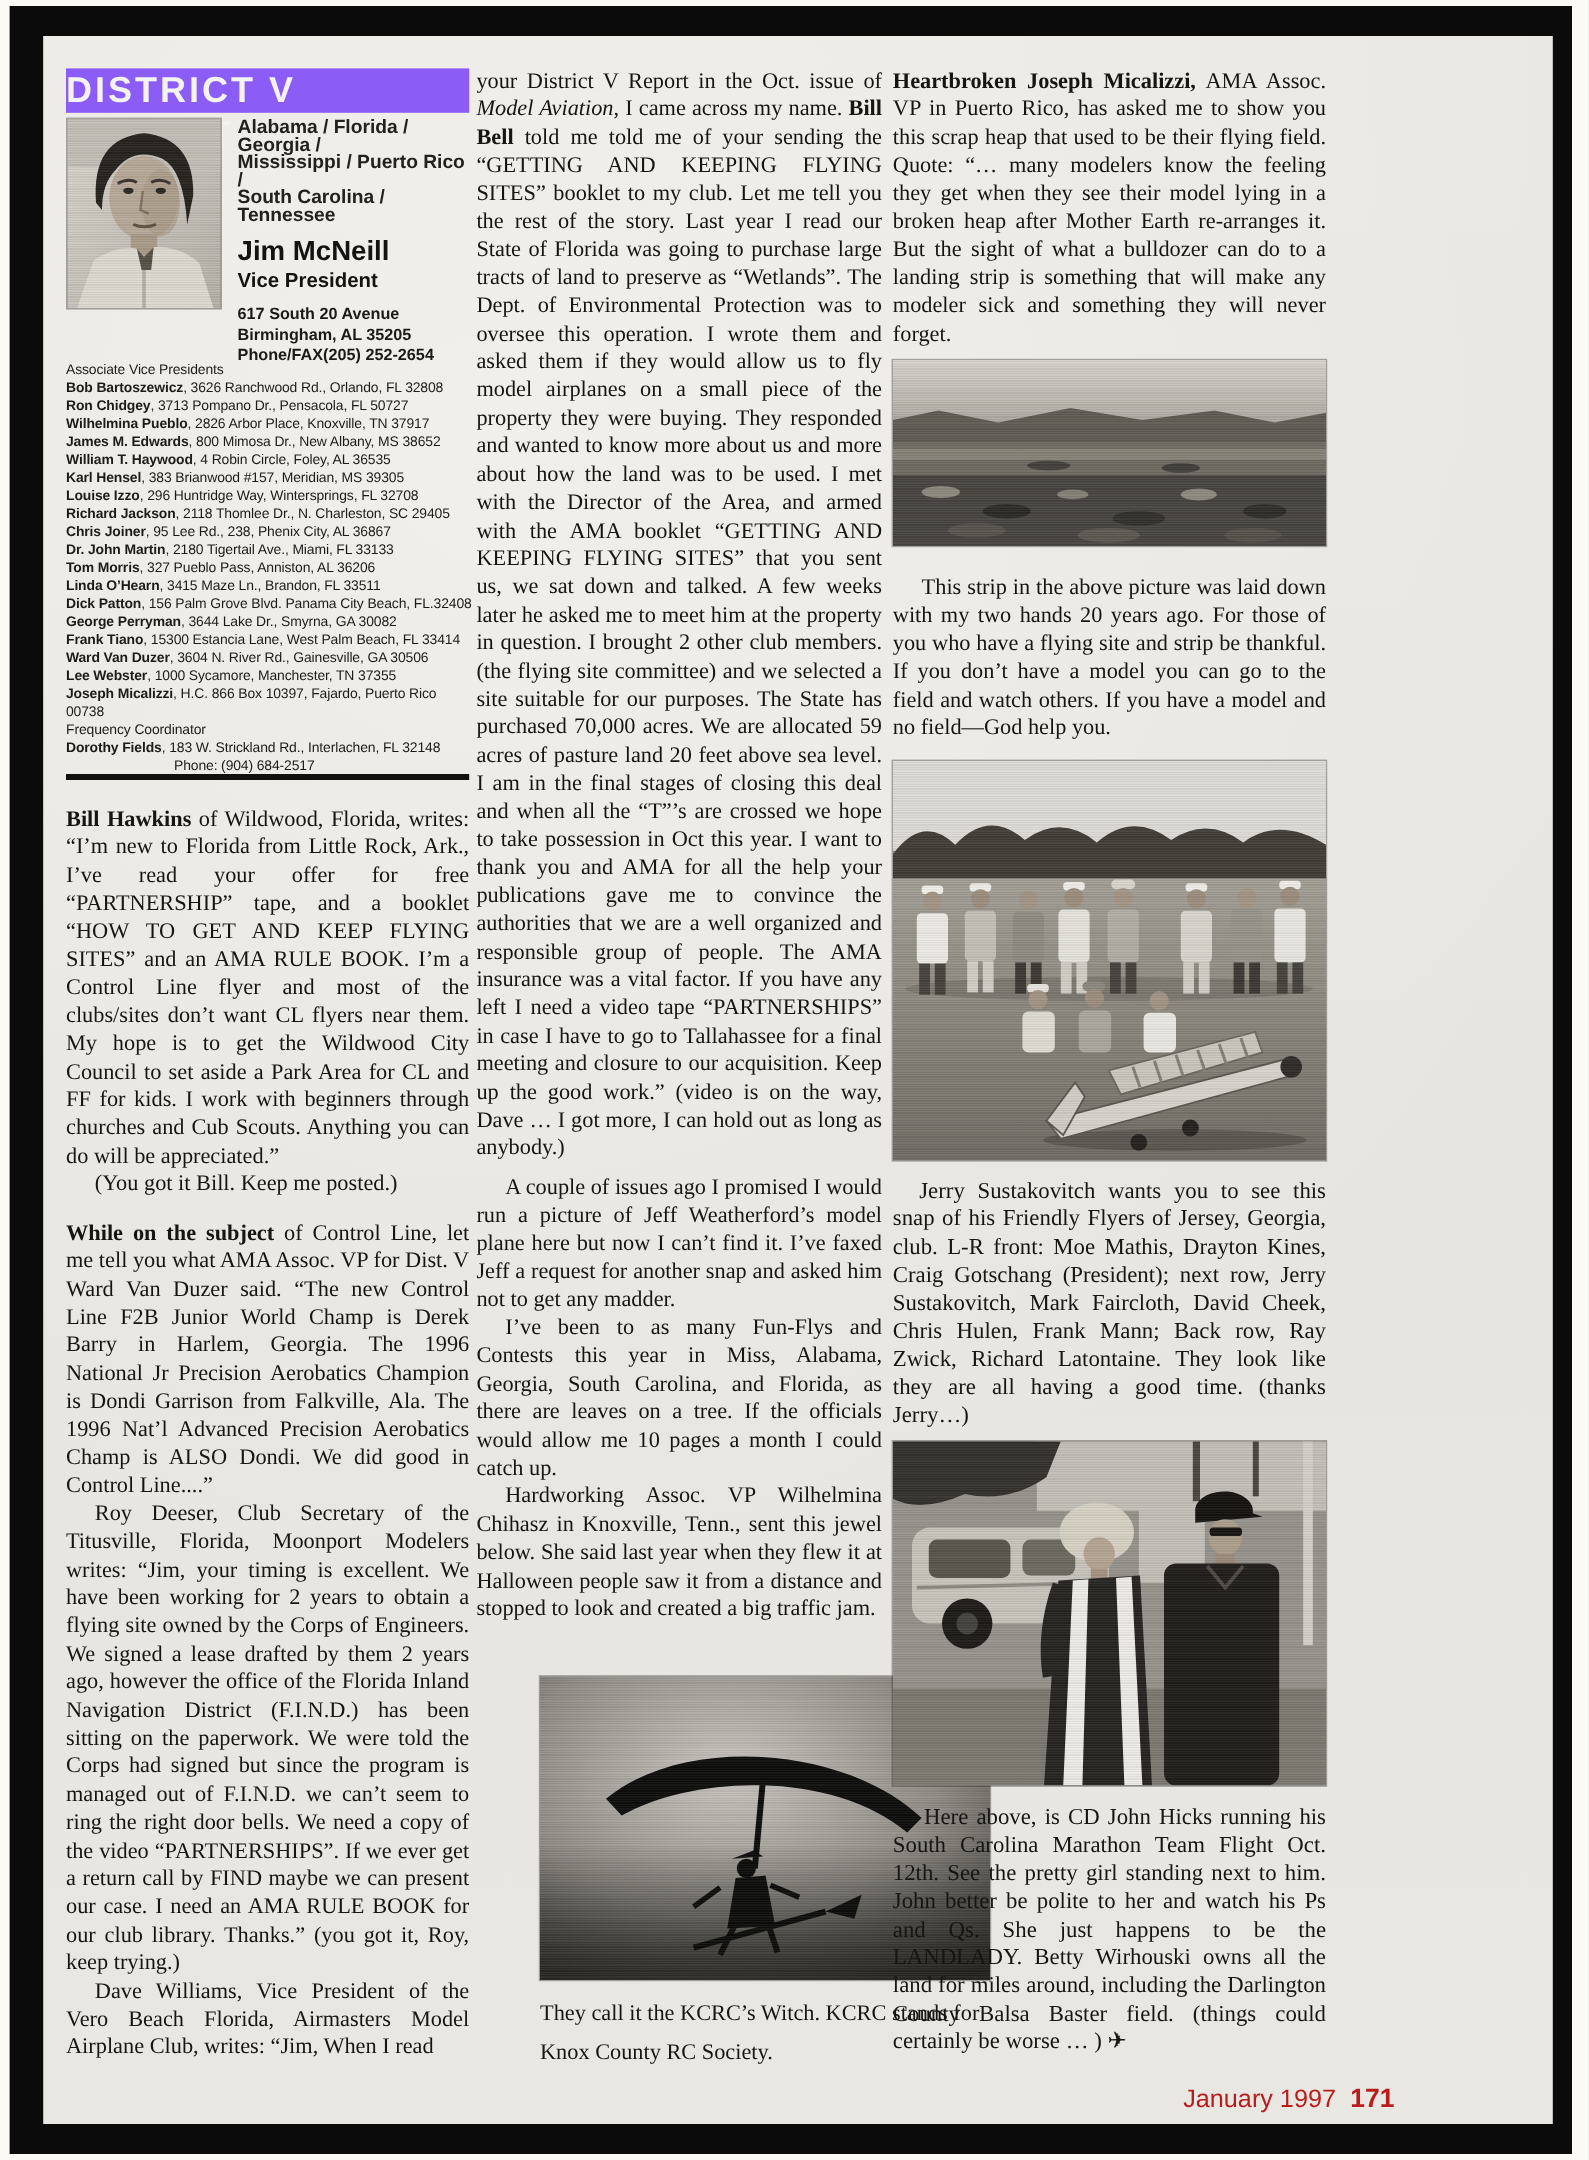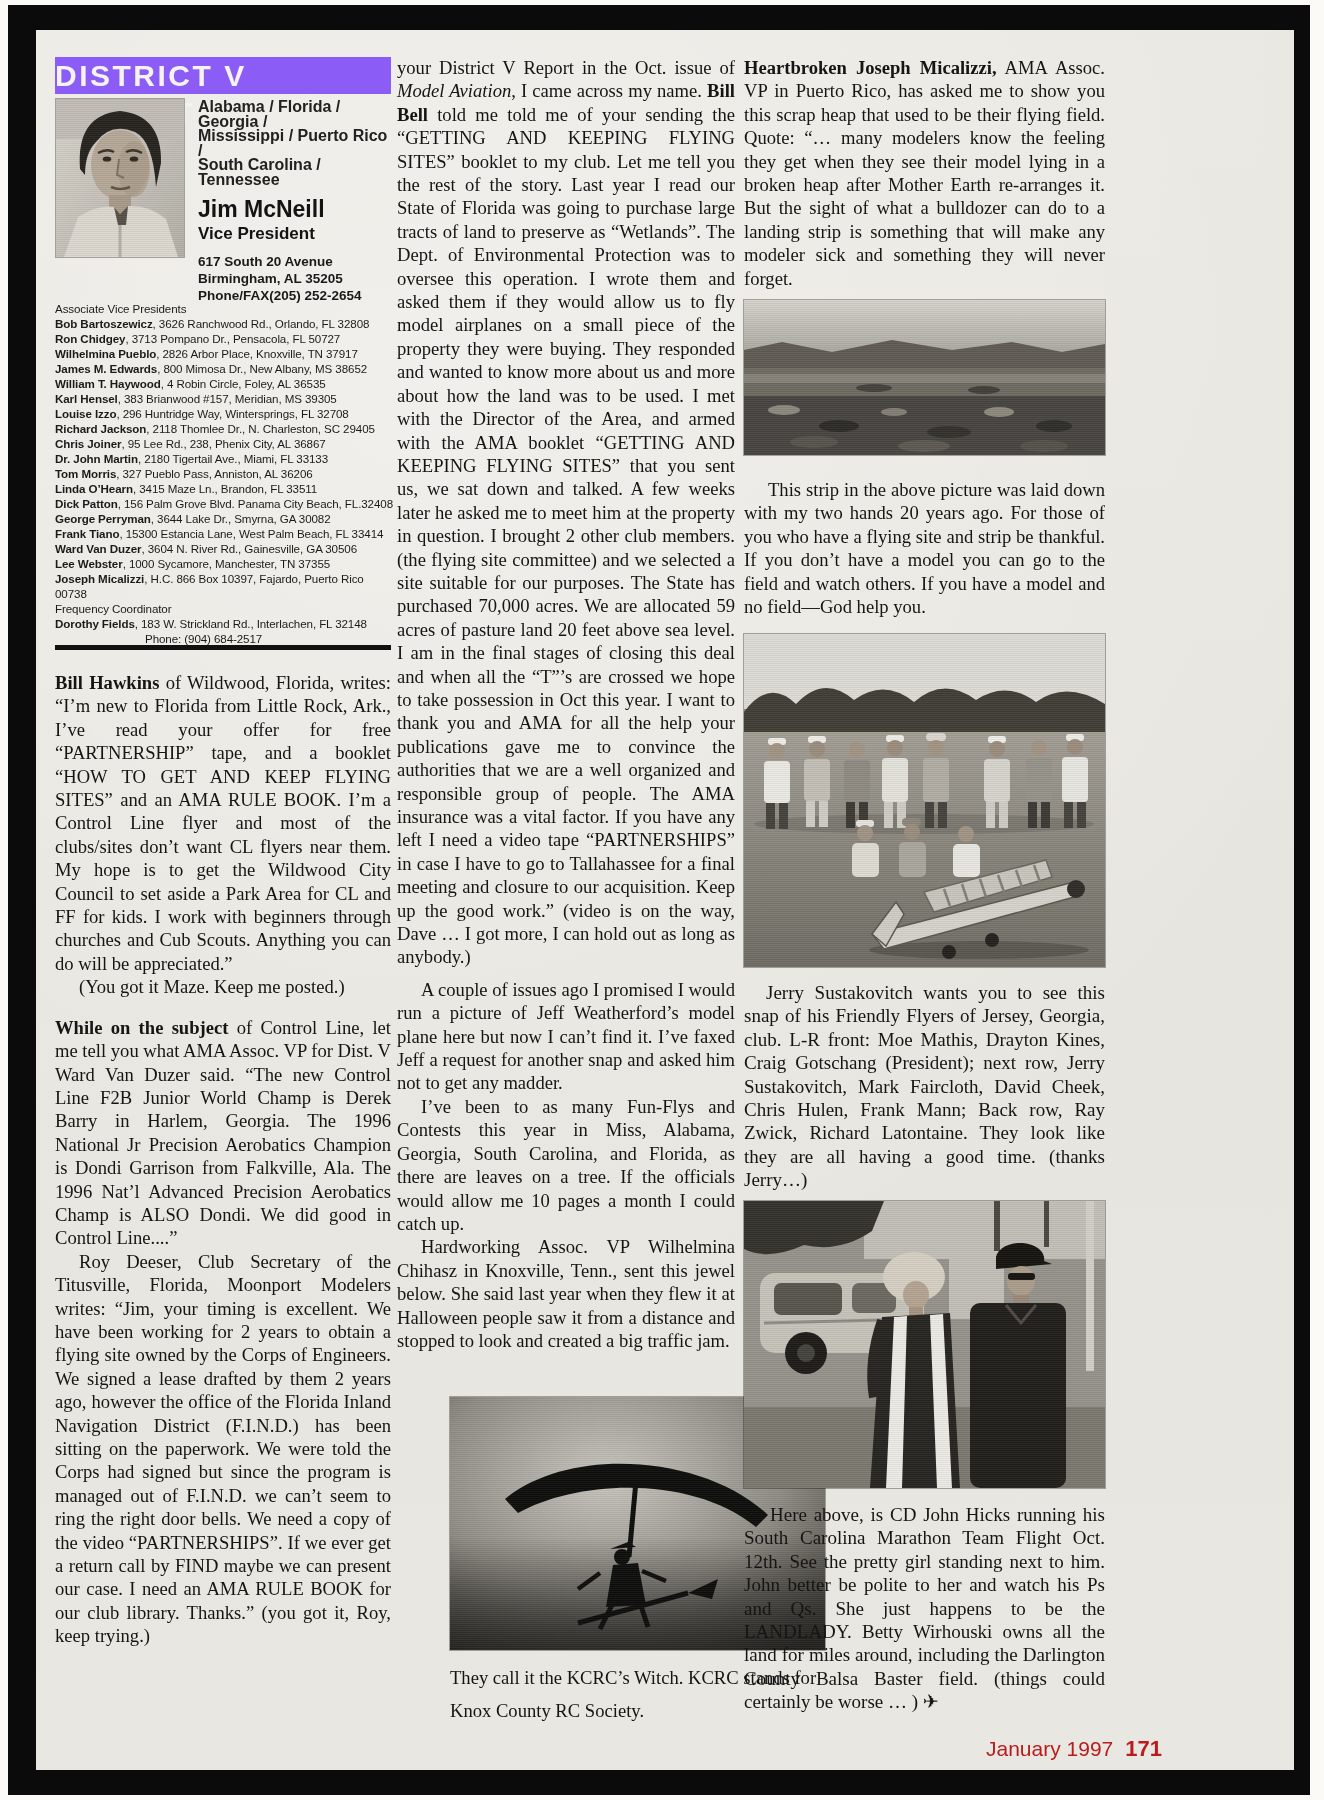--- a/index.html
+++ b/index.html
@@ -146,23 +146,24 @@
         </div>
       <div class="off-heading">Frequency Coordinator</div>
       <div class="off-row"><b>Dorothy Fields</b><span>, 183 W. Strickland Rd., Interlachen, FL 32148</span></div>
       <div class="off-phone">Phone: (904) 684-2517</div>
     </div>
 
     <div class="rule"></div>
 
     <div class="body-text" id="body1">
       <p><b class="bd">Bill Hawkins</b><span> of Wildwood, Florida, writes: “I’m new to Florida from Little Rock, Ark., I’ve read your offer for free “PARTNERSHIP” tape, and a booklet “HOW TO GET AND KEEP FLYING SITES” and an AMA RULE BOOK. I’m a Control Line flyer and most of the clubs/sites don’t want CL flyers near them. My hope is to get the Wildwood City Council to set aside a Park Area for CL and FF for kids. I work with beginners through churches and Cub Scouts. Anything you can do will be appreciated.”</span></p>
-      <p class="indent">(You got it Maze. Keep me posted.)</p>
+      <p class="indent">(You got it Bill. Keep me posted.)</p>
       <p class="gap"><b class="bd">While on the subject</b><span> of Control Line, let me tell you what AMA Assoc. VP for Dist. V Ward Van Duzer said. “The new Control Line F2B Junior World Champ is Derek Barry in Harlem, Georgia. The 1996 National Jr Precision Aerobatics Champion is Dondi Garrison from Falkville, Ala. The 1996 Nat’l Advanced Precision Aerobatics Champ is ALSO Dondi. We did good in Control Line....”</span></p>
       <p class="indent">Roy Deeser, Club Secretary of the Titusville, Florida, Moonport Modelers writes: “Jim, your timing is excellent. We have been working for 2 years to obtain a flying site owned by the Corps of Engineers. We signed a lease drafted by them 2 years ago, however the office of the Florida Inland Navigation District (F.I.N.D.) has been sitting on the paperwork. We were told the Corps had signed but since the program is managed out of F.I.N.D. we can’t seem to ring the right door bells. We need a copy of the video “PARTNERSHIPS”. If we ever get a return call by FIND maybe we can present our case. I need an AMA RULE BOOK for our club library. Thanks.” (you got it, Roy, keep trying.)</p>
+      <p class="indent">Dave Williams, Vice President of the Vero Beach Florida, Airmasters Model Airplane Club, writes: “Jim, When I read</p>
     </div>
   </div>
 
   <div class="col" id="col2">
     <div class="body-text" id="body2">
       <p><span>your District V Report in the Oct. issue of </span><span class="em">Model Aviation</span><span>, I came across my name. </span><b class="bd">Bill Bell</b><span> told me told me of your sending the “GETTING AND KEEPING FLYING SITES” booklet to my club. Let me tell you the rest of the story. Last year I read our State of Florida was going to purchase large tracts of land to preserve as “Wetlands”. The Dept. of Environmental Protection was to oversee this operation. I wrote them and asked them if they would allow us to fly model airplanes on a small piece of the property they were buying. They responded and wanted to know more about us and more about how the land was to be used. I met with the Director of the Area, and armed with the AMA booklet “GETTING AND KEEPING FLYING SITES” that you sent us, we sat down and talked. A few weeks later he asked me to meet him at the property in question. I brought 2 other club members. (the flying site committee) and we selected a site suitable for our purposes. The State has purchased 70,000 acres. We are allocated 59 acres of pasture land 20 feet above sea level. I am in the final stages of closing this deal and when all the “T”’s are crossed we hope to take possession in Oct this year. I want to thank you and AMA for all the help your publications gave me to convince the authorities that we are a well organized and responsible group of people. The AMA insurance was a vital factor. If you have any left I need a video tape “PARTNERSHIPS” in case I have to go to Tallahassee for a final meeting and closure to our acquisition. Keep up the good work.” (video is on the way, Dave … I got more, I can hold out as long as anybody.)</span></p>
       <p class="indent gap-sm">A couple of issues ago I promised I would run a picture of Jeff Weatherford’s model plane here but now I can’t find it. I’ve faxed Jeff a request for another snap and asked him not to get any madder.</p>
       <p class="indent">I’ve been to as many Fun-Flys and Contests this year in Miss, Alabama, Georgia, South Carolina, and Florida, as there are leaves on a tree. If the officials would allow me 10 pages a month I could catch up.</p>
       <p class="indent">Hardworking Assoc. VP Wilhelmina Chihasz in Knoxville, Tenn., sent this jewel below. She said last year when they flew it at Halloween people saw it from a distance and stopped to look and created a big traffic jam.</p>
     </div>

